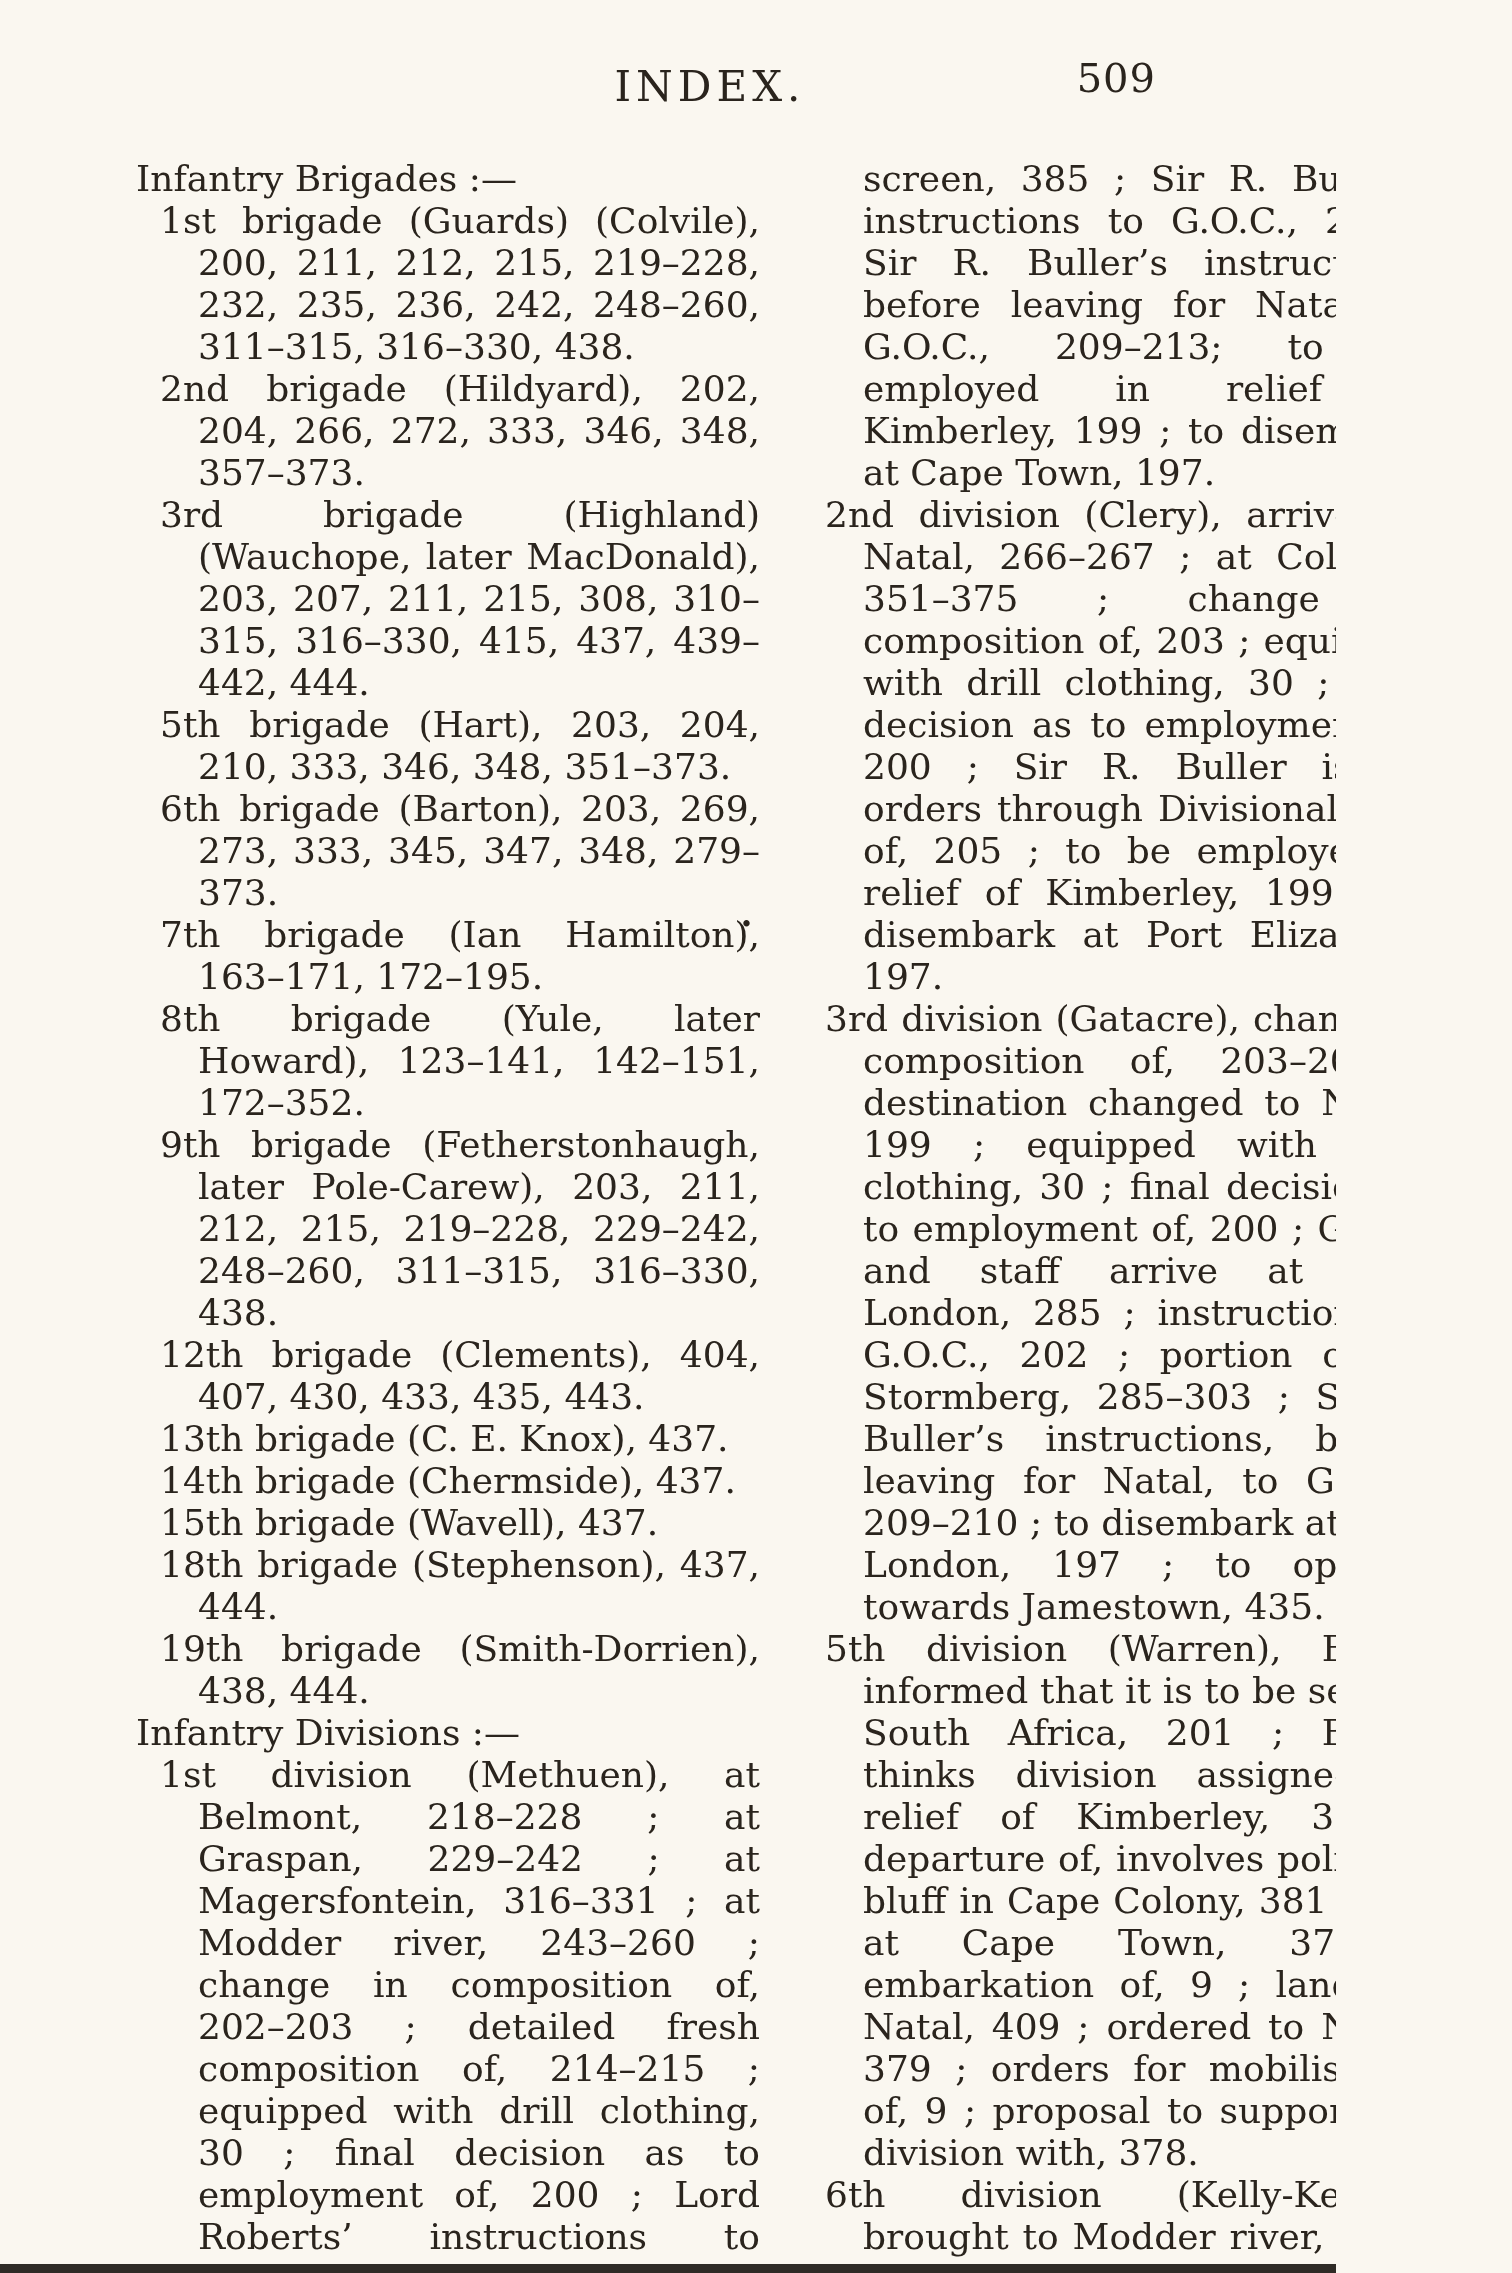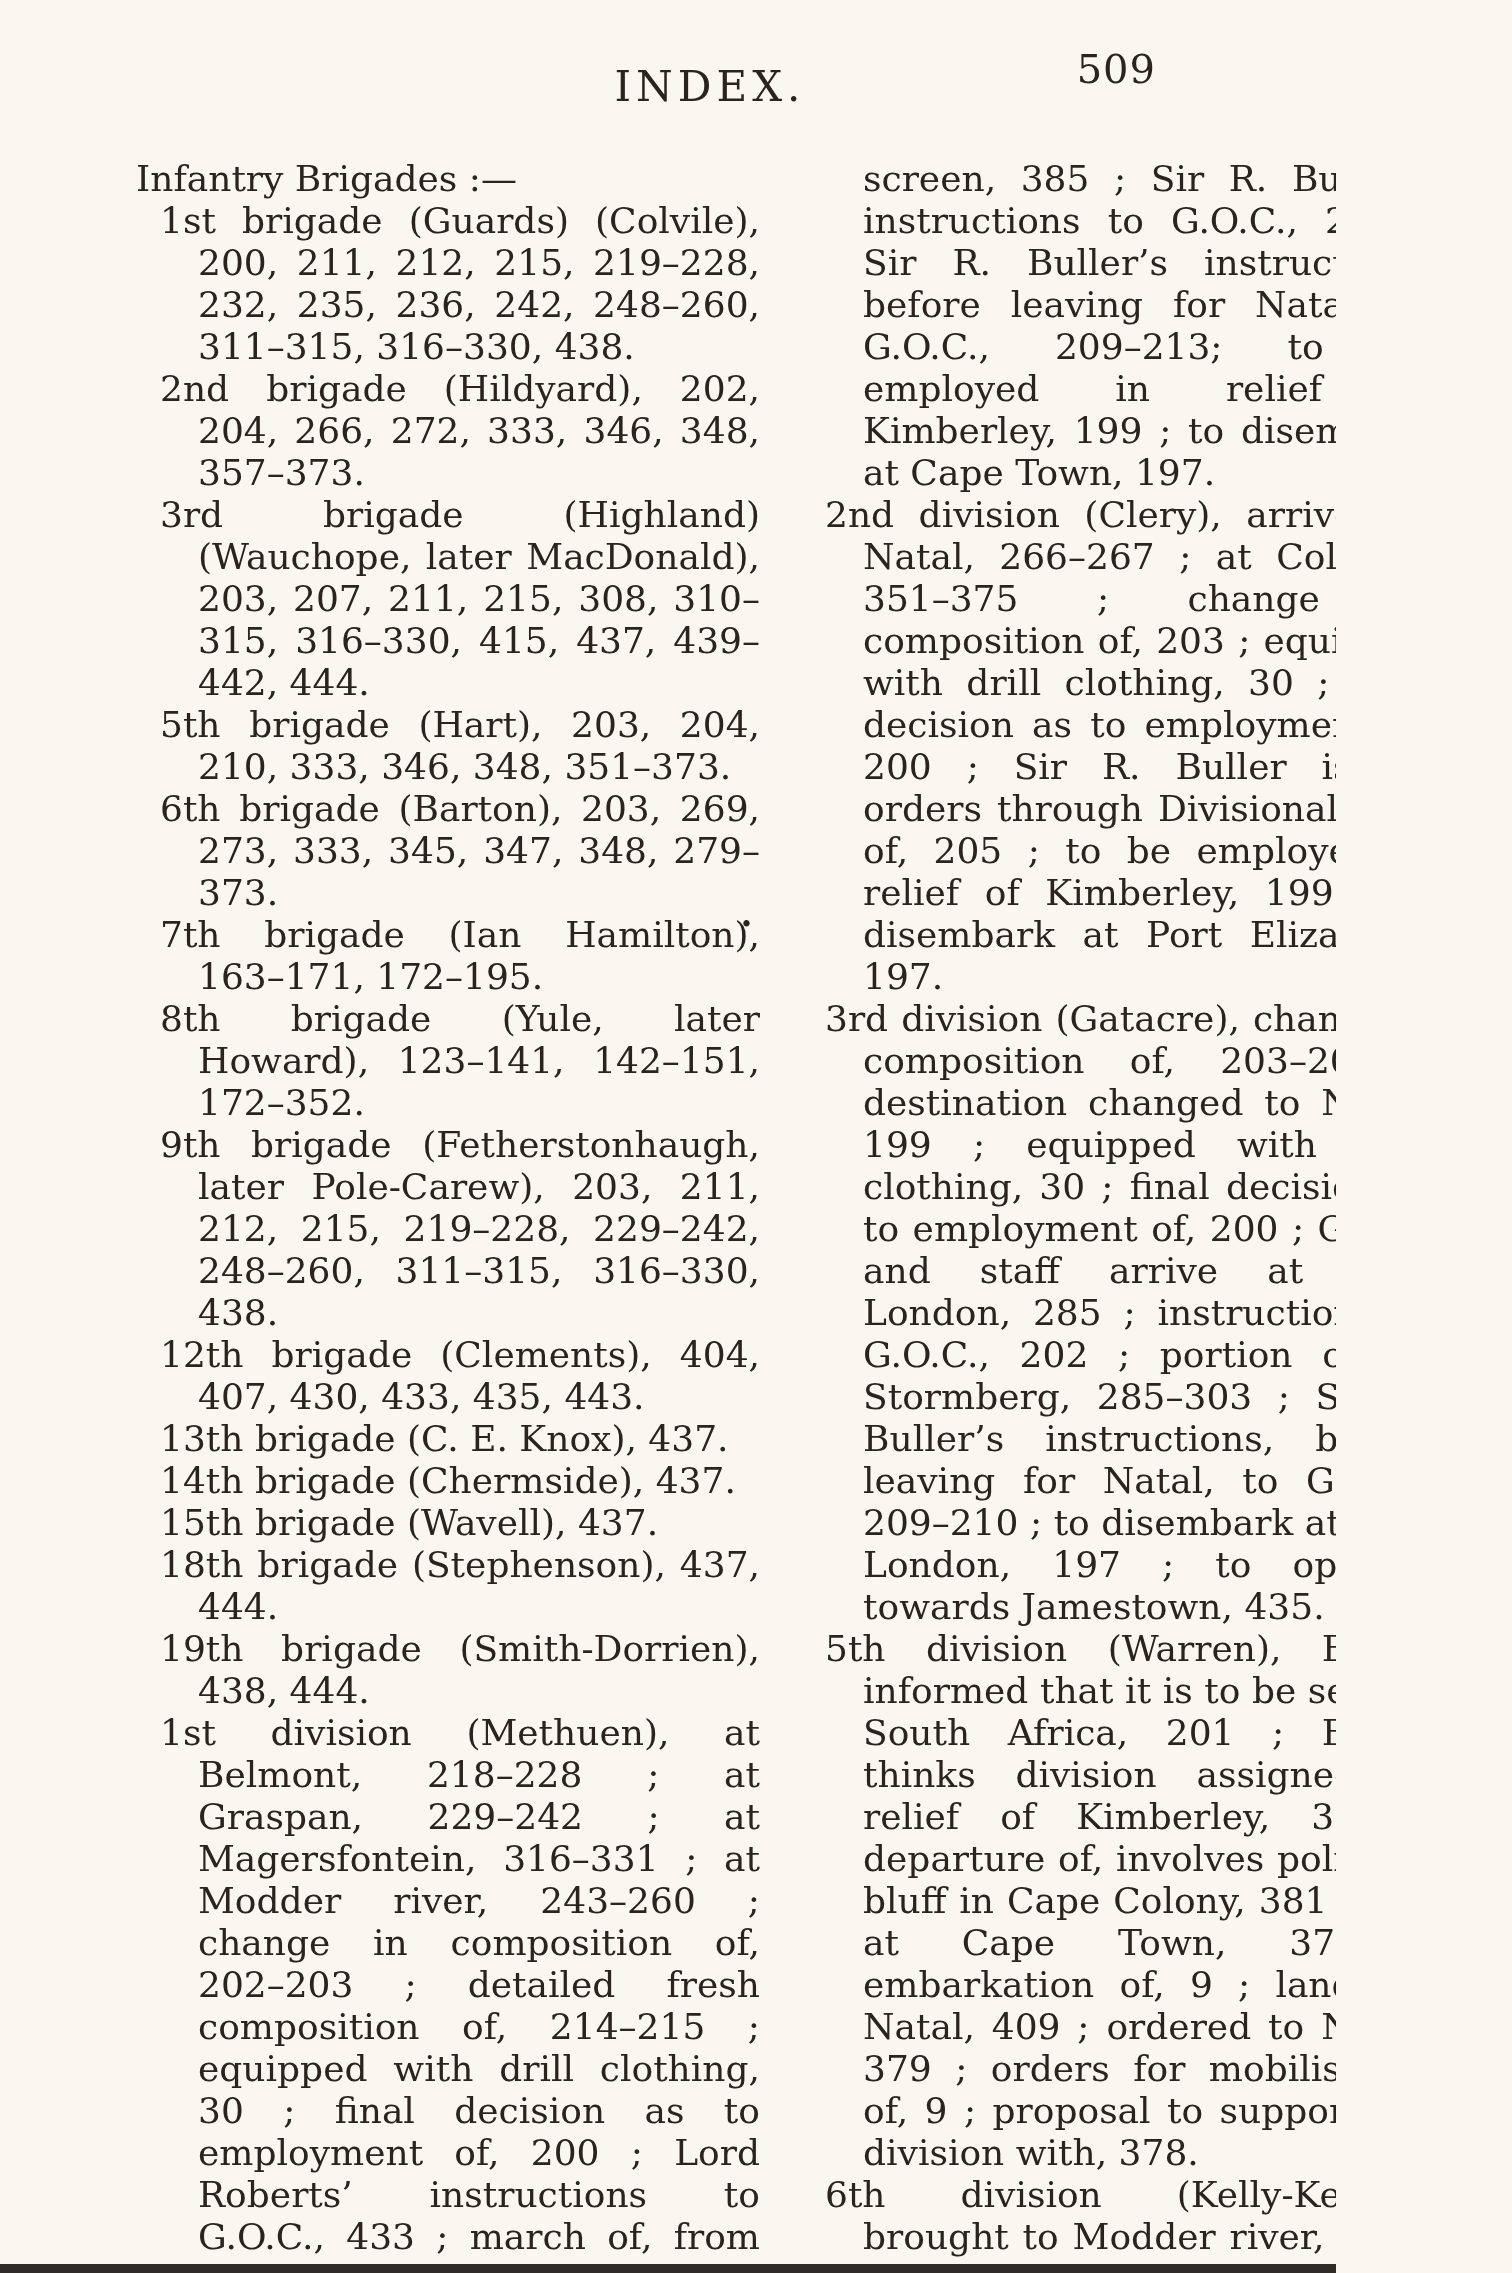--- a/index.html
+++ b/index.html
@@ -23,21 +23,21 @@
     top: 66px;
     left: 0;
     width: 1420px;
     text-align: center;
     font-size: 42px;
     letter-spacing: 5px;
     line-height: 1;
   }
   .folio {
     position: absolute;
-    top: 49px;
+    top: 58px;
     right: 180px;
     font-size: 40px;
     letter-spacing: 1px;
     line-height: 1;
   }
   .column {
     position: absolute;
     top: 158px;
     font-size: 36px;
     line-height: 42px;
@@ -88,20 +88,21 @@
     <p class="entry">6th brigade (Barton), 203, 269, 273, 333, 345, 347, 348, 279–373.</p>
     <p class="entry">7th brigade (Ian Hamilton), 163–171, 172–195.</p>
     <p class="entry">8th brigade (Yule, later Howard), 123–141, 142–151, 172–352.</p>
     <p class="entry">9th brigade (Fetherstonhaugh, later Pole-Carew), 203, 211, 212, 215, 219–228, 229–242, 248–260, 311–315, 316–330, 438.</p>
     <p class="entry">12th brigade (Clements), 404, 407, 430, 433, 435, 443.</p>
     <p class="entry">13th brigade (C. E. Knox), 437.</p>
     <p class="entry">14th brigade (Chermside), 437.</p>
     <p class="entry">15th brigade (Wavell), 437.</p>
     <p class="entry">18th brigade (Stephenson), 437, 444.</p>
     <p class="entry">19th brigade (Smith-Dorrien), 438, 444.</p>
+    <p class="heading">Infantry Divisions&nbsp;:—</p>
     <p class="entry">1st division (Methuen), at Belmont, 218–228&nbsp;; at Graspan, 229–242&nbsp;; at Magersfontein, 316–331&nbsp;; at Modder river, 243–260&nbsp;; change in composition of, 202–203&nbsp;; detailed fresh composition of, 214–215&nbsp;; equipped with drill clothing, 30&nbsp;; final decision as to employment of, 200&nbsp;; Lord Roberts’ instructions to G.O.C., 433&nbsp;; march of, from Orange river, 216&nbsp;; Naval brigade joins, 120&nbsp;; on Modder before Magersfontein, 304–315&nbsp;; retained on Modder as a</p>
   </div>
 
   <div class="column column-right">
     <p class="continuation">screen, 385&nbsp;; Sir R. Buller’s instructions to G.O.C., 201&nbsp;; Sir R. Buller’s instructions, before leaving for Natal, to G.O.C., 209–213; to be employed in relief of Kimberley, 199&nbsp;; to disembark at Cape Town, 197.</p>
     <p class="entry">2nd division (Clery), arrives in Natal, 266–267&nbsp;; at Colenso, 351–375&nbsp;; change in composition of, 203&nbsp;; equipped with drill clothing, 30&nbsp;; final decision as to employment of, 200&nbsp;; Sir R. Buller issues orders through Divisional staff of, 205&nbsp;; to be employed in relief of Kimberley, 199&nbsp;; to disembark at Port Elizabeth, 197.</p>
     <p class="entry">3rd division (Gatacre), change in composition of, 203–204&nbsp;; destination changed to Natal, 199&nbsp;; equipped with drill clothing, 30&nbsp;; final decision as to employment of, 200&nbsp;; G.O.C. and staff arrive at East London, 285&nbsp;; instructions to G.O.C., 202&nbsp;; portion of, at Stormberg, 285–303&nbsp;; Sir R. Buller’s instructions, before leaving for Natal, to G.O.C., 209–210&nbsp;; to disembark at East London, 197&nbsp;; to operate towards Jamestown, 435.</p>
     <p class="entry">5th division (Warren), Buller informed that it is to be sent to South Africa, 201&nbsp;; Buller thinks division assigned to relief of Kimberley, 377&nbsp;; departure of, involves policy of bluff in Cape Colony, 381&nbsp;; due at Cape Town, 376&nbsp;; embarkation of, 9&nbsp;; lands in Natal, 409&nbsp;; ordered to Natal, 379&nbsp;; orders for mobilisation of, 9&nbsp;; proposal to support 1st division with, 378.</p>
     <p class="entry">6th division (Kelly-Kenny), brought to Modder river, 444&nbsp;; Buller advised of embarkation of, 379,</p>
   </div>

